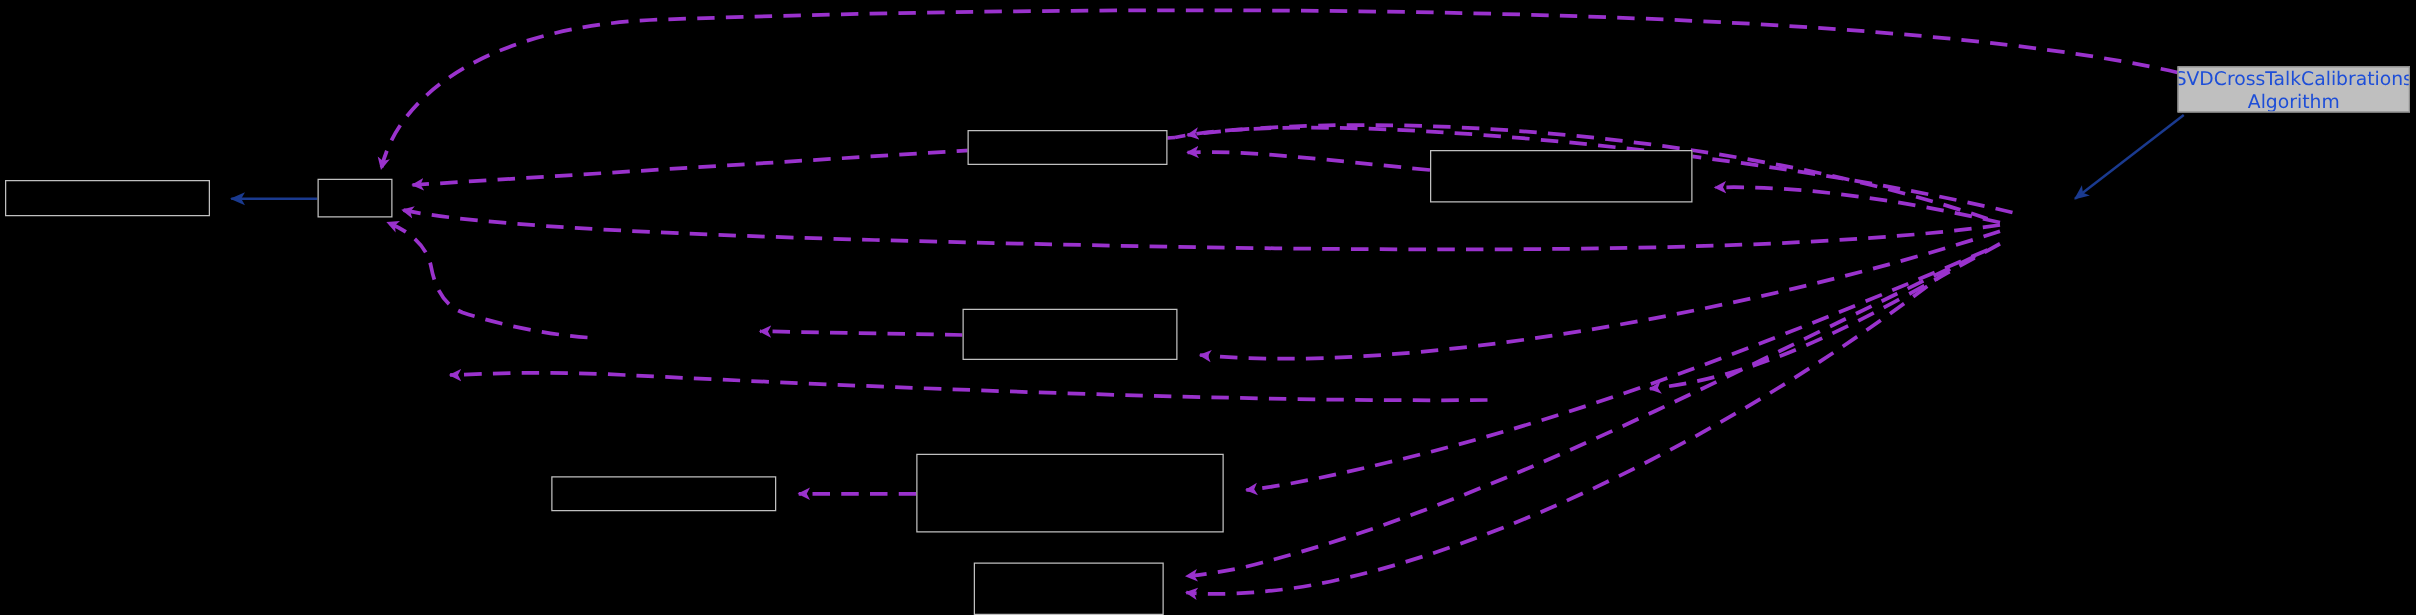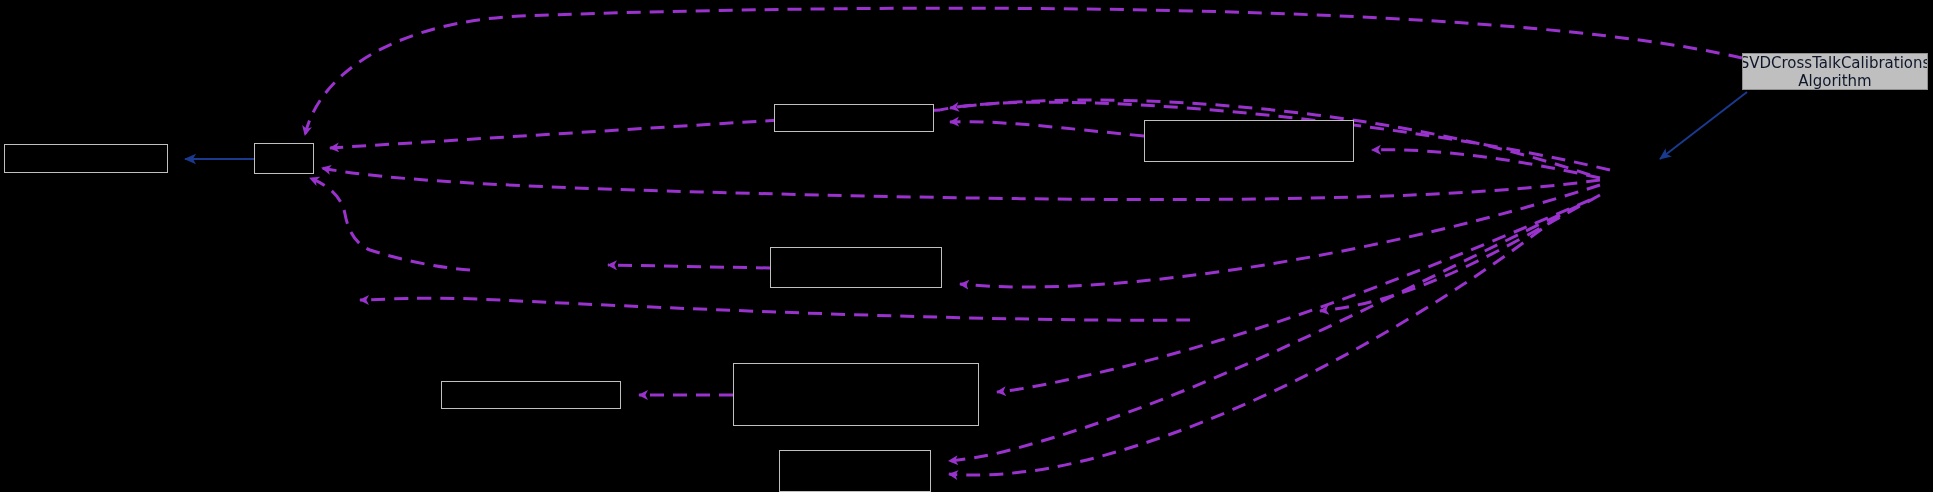--- a/index.html
+++ b/index.html
@@ -33,21 +33,21 @@
     text-align: center;
     display: flex;
     align-items: center;
     justify-content: center;
     white-space: pre-line;
     overflow: hidden;
   }
   .gnode.focus {
     background: #bfbfbf;
     border: 1px solid #909090;
-    color: #0f172a;
+    color: #1d4ed8;
     font-size: 15px;
     line-height: 18px;
   }
   .gnode-label {
     display: block;
     padding: 0 4px;
   }
 </style>
 </head>
 <body>

